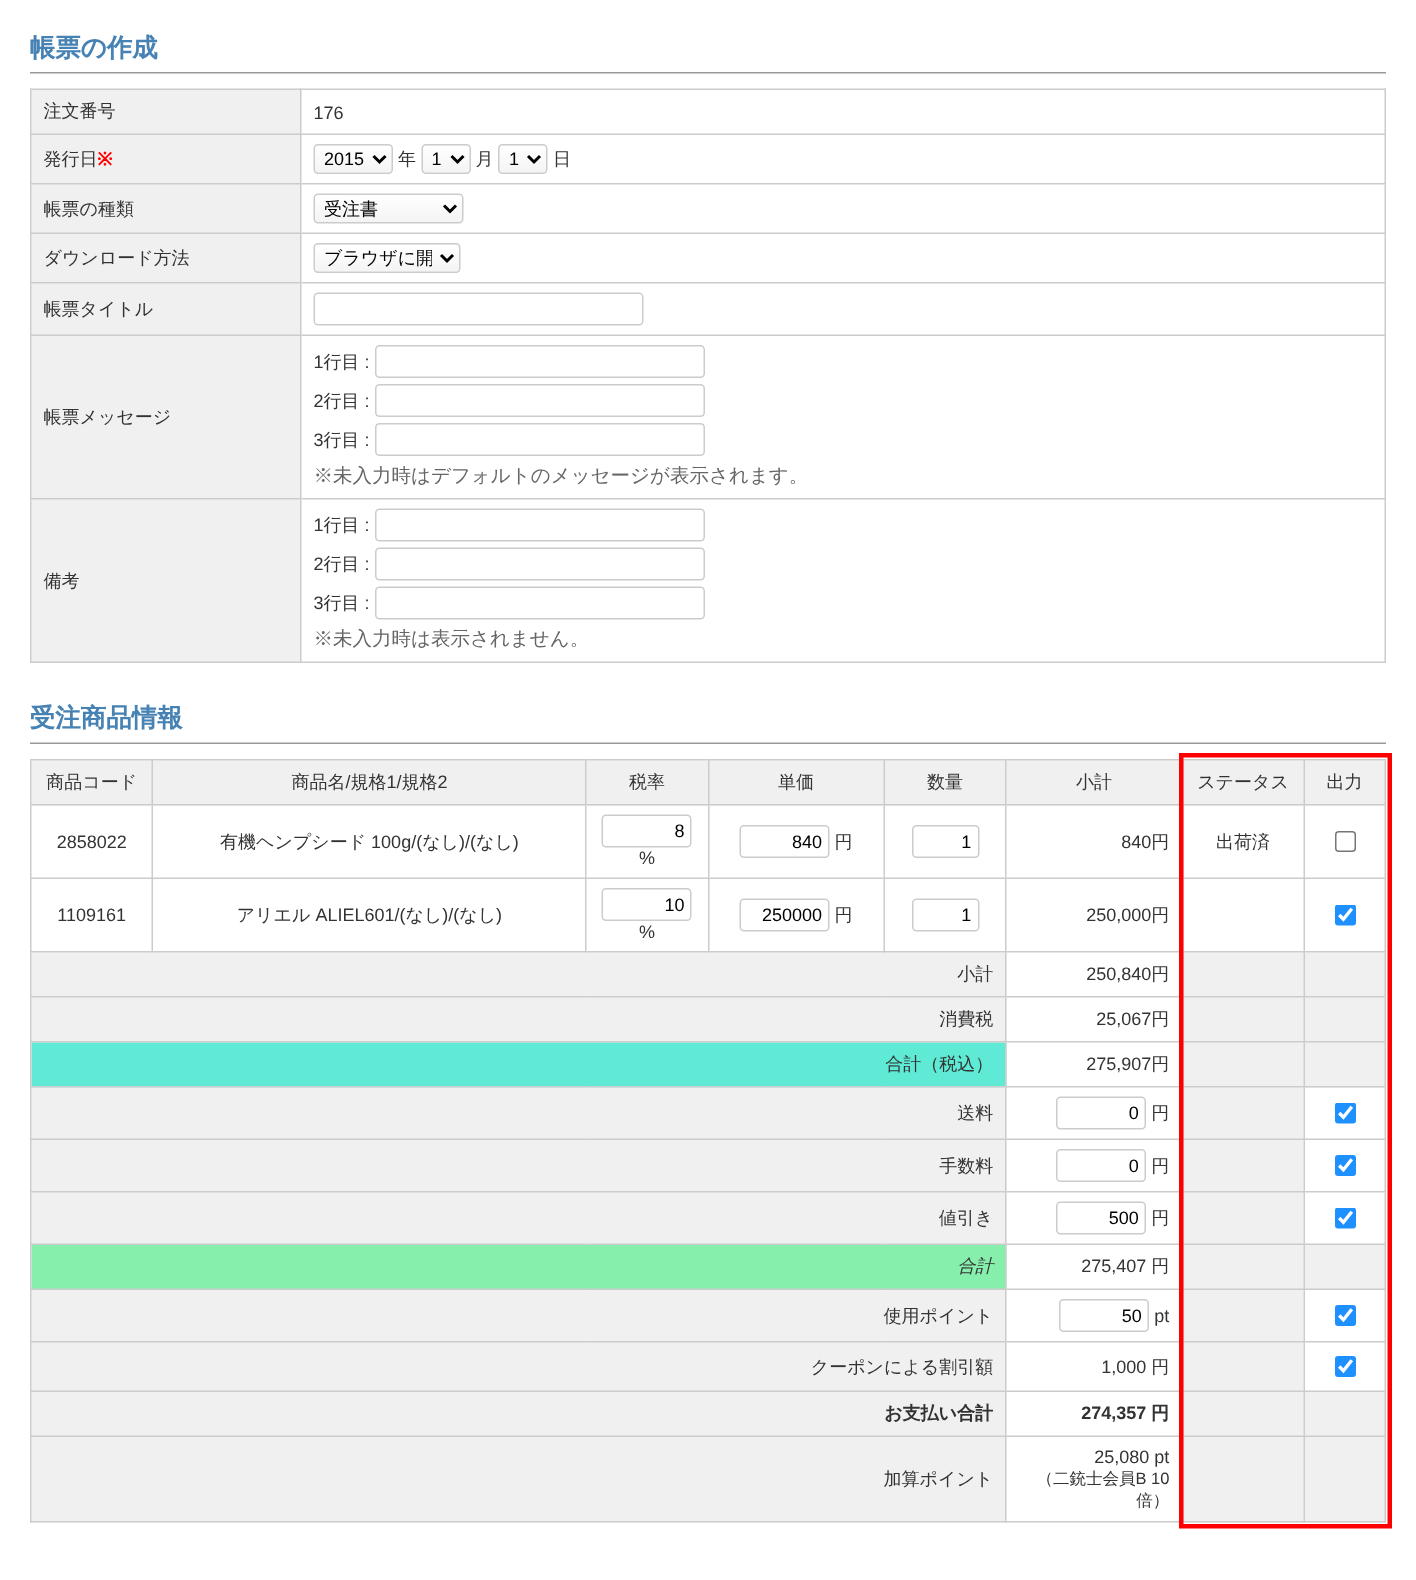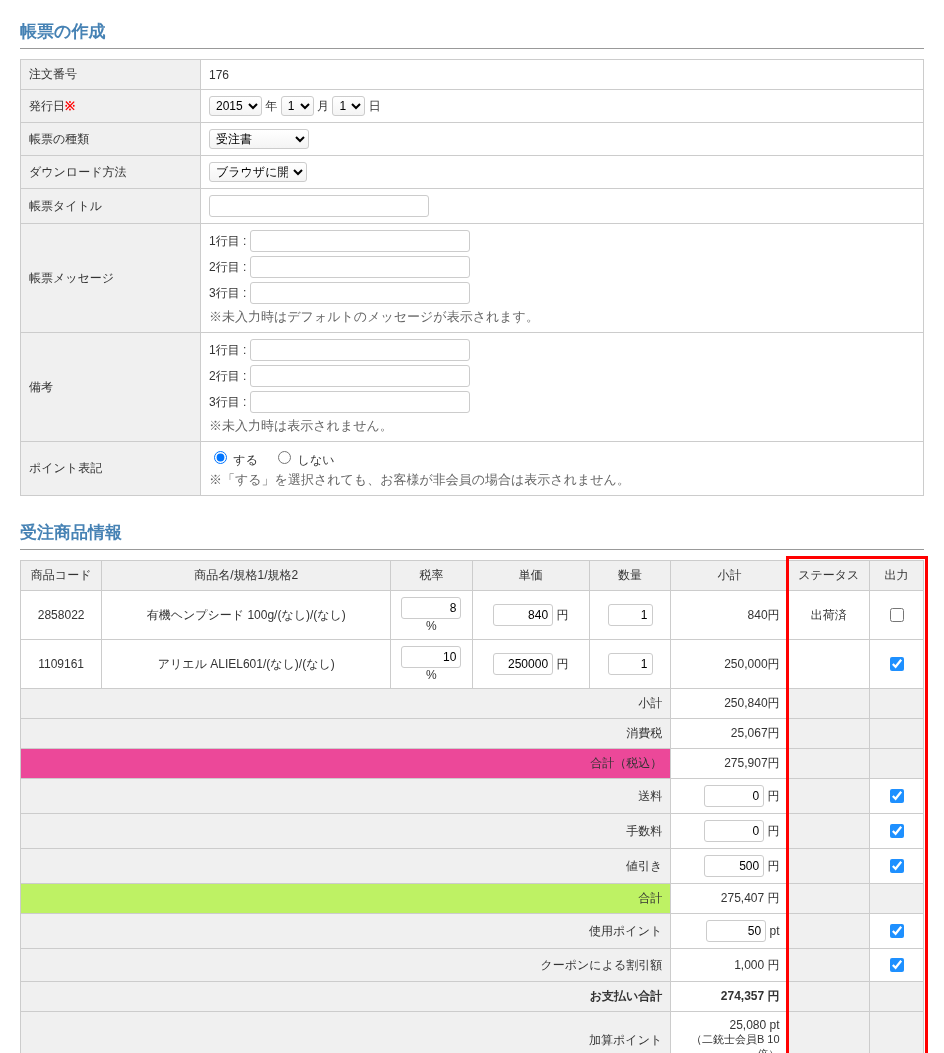--- a/index.html
+++ b/index.html
@@ -130,30 +130,20 @@
       <div class="note">※未入力時はデフォルトのメッセージが表示されます。</div>
     </td>
   </tr>
   <tr>
     <th>備考</th>
     <td>
       <div class="msg-row"><span>1行目 :</span> <input type="text" style="width: 220px;"></div>
       <div class="msg-row"><span>2行目 :</span> <input type="text" style="width: 220px;"></div>
       <div class="msg-row"><span>3行目 :</span> <input type="text" style="width: 220px;"></div>
       <div class="note">※未入力時は表示されません。</div>
-    </td>
-  </tr>
-  <tr>
-    <th>ポイント表記</th>
-    <td>
-      <div class="radio-row">
-        <label><input type="radio" name="pt" checked="" style=""> <span>する</span></label>
-        <label><input type="radio" name="pt" style=""> <span>しない</span></label>
-      </div>
-      <div class="note">※「する」を選択されても、お客様が非会員の場合は表示されません。</div>
     </td>
   </tr>
 </tbody>
   </table>
 
 <div class="section-title">受注商品情報</div>
 <hr class="hr">
 
 <div class="prod-wrap">
 <table class="prod-tbl">
@@ -205,21 +195,21 @@
           <td style="background:#f0f0f0;"></td>
           <td style="background:#f0f0f0;"></td>
         </tr>
   <tr>
           <td colspan="5" class="right" style="background:#f0f0f0;">消費税</td>
           <td class="right">25,067円</td>
           <td style="background:#f0f0f0;"></td>
           <td style="background:#f0f0f0;"></td>
         </tr>
   <tr>
-          <td colspan="5" class="right" style="background:#ec4899;">合計（税込）</td>
+          <td colspan="5" class="right" style="background:#5eead4;">合計（税込）</td>
           <td class="right">275,907円</td>
           <td style="background:#f0f0f0;"></td>
           <td style="background:#f0f0f0;"></td>
         </tr>
 
   <tr>
           <td colspan="5" class="right" style="background:#f0f0f0;">送料</td>
           <td class="right"><input type="text" class="num-input" value="0" style=""> <span>円</span></td>
           <td style="background:#f0f0f0;"></td>
           <td><input type="checkbox" class="chk-blue" checked="" style=""></td>
@@ -230,21 +220,21 @@
           <td style="background:#f0f0f0;"></td>
           <td><input type="checkbox" class="chk-blue" checked="" style=""></td>
         </tr>
   <tr>
           <td colspan="5" class="right" style="background:#f0f0f0;">値引き</td>
           <td class="right"><input type="text" class="num-input" value="500" style=""> <span>円</span></td>
           <td style="background:#f0f0f0;"></td>
           <td><input type="checkbox" class="chk-blue" checked="" style=""></td>
         </tr>
   <tr>
-          <td colspan="5" class="right" style="background:#bef264;">合計</td>
+          <td colspan="5" class="right" style="background:#86efac;font-style:italic;">合計</td>
           <td class="right">275,407 円</td>
           <td style="background:#f0f0f0;"></td>
           <td style="background:#f0f0f0;"></td>
         </tr>
   <tr>
           <td colspan="5" class="right" style="background:#f0f0f0;">使用ポイント</td>
           <td class="right"><input type="text" class="num-input" value="50" style=""> <span>pt</span></td>
           <td style="background:#f0f0f0;"></td>
           <td><input type="checkbox" class="chk-blue" checked="" style=""></td>
         </tr>

